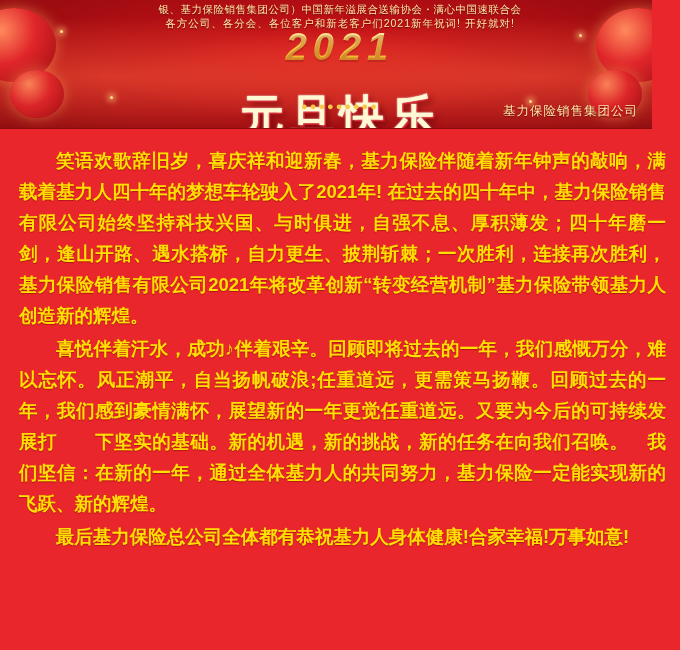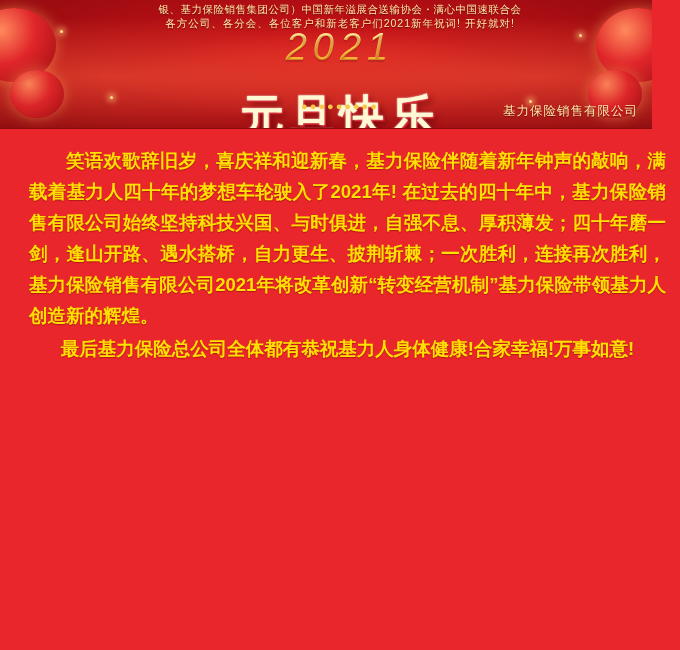--- a/index.html
+++ b/index.html
@@ -67,21 +67,21 @@
   }
   #banner-top-text .line2 { letter-spacing: 1px; text-align: center; }
 
   #banner-year {
     position: absolute;
     top: 26px;
     left: 0;
     width: 680px;
     text-align: center;
     font-size: 38px;
-    font-weight: normal;
+    font-weight: bold;
     font-style: italic;
     letter-spacing: 6px;
     color: #ffcf4d;
     background: linear-gradient(180deg, #fff3c0 0%, #ffd24d 45%, #e79b1c 100%);
     -webkit-background-clip: text;
     background-clip: text;
     -webkit-text-fill-color: transparent;
     text-shadow: 0 2px 0 rgba(120,10,10,0.25);
   }
   #banner-title {
@@ -126,21 +126,21 @@
     padding: 16px 14px 6px 14px;
     box-sizing: border-box;
     width: 680px;
   }
   .para {
     color: #ffe000;
     font-size: 18.5px;
     line-height: 31px;
     font-weight: bold;
     text-indent: 2em;
-    margin: 0 0 2px 15px;
+    margin: 0 0 2px 5px;
     text-align: justify;
     text-shadow: 0 1px 1px rgba(120,0,0,0.45);
     font-family: "Liberation Sans", sans-serif;
   }
   .para.center {
     text-indent: 0;
     text-align: center;
   }
 </style>
 </head>
@@ -159,21 +159,22 @@
     <span class="sparkle" style="right:120px; top:100px;"></span>
 
     <div id="banner-top-text">
       <div class="line1">银、基力保险销售集团公司）中国新年溢展合送输协会・满心中国速联合会</div>
       <div class="line2">各方公司、各分会、各位客户和新老客户们2021新年祝词!  开好就对!</div>
     </div>
 
     <div id="banner-year">2021</div>
     <div id="banner-title">元旦快乐</div>
     <div id="banner-beads">●●●●●●●●●</div>
-    <div id="banner-company">基力保险销售有限公司</div>
+    <div id="banner-company">基力保险销售集团公司</div>
   </div>
 
   <div id="content">
     <p class="para">笑语欢歌辞旧岁，喜庆祥和迎新春，基力保险伴随着新年钟声的敲响，满载着基力人四十年的梦想车轮驶入了2021年! 在过去的四十年中，基力保险销售有限公司始终坚持科技兴国、与时俱进，自强不息、厚积薄发；四十年磨一剑，逢山开路、遇水搭桥，自力更生、披荆斩棘；一次胜利，连接再次胜利，基力保险销售有限公司2021年将改革创新“转变经营机制”基力保险带领基力人创造新的辉煌。</p>
+    <p class="para">喜悦伴着汗水，成功♪伴着艰辛。回顾即将过去的一年，我们感慨万分，难以忘怀。风正潮平，自当扬帆破浪;任重道远，更需策马扬鞭。回顾过去的一年，我们感到豪情满怀，展望新的一年更觉任重道远。又要为今后的可持续发展打　　下坚实的基础。新的机遇，新的挑战，新的任务在向我们召唤。　我们坚信：在新的一年，通过全体基力人的共同努力，基力保险一定能实现新的飞跃、新的辉煌。</p>
     <p class="para center">最后基力保险总公司全体都有恭祝基力人身体健康!合家幸福!万事如意!</p>
   </div>
 
 </div>
 
 </body></html>

